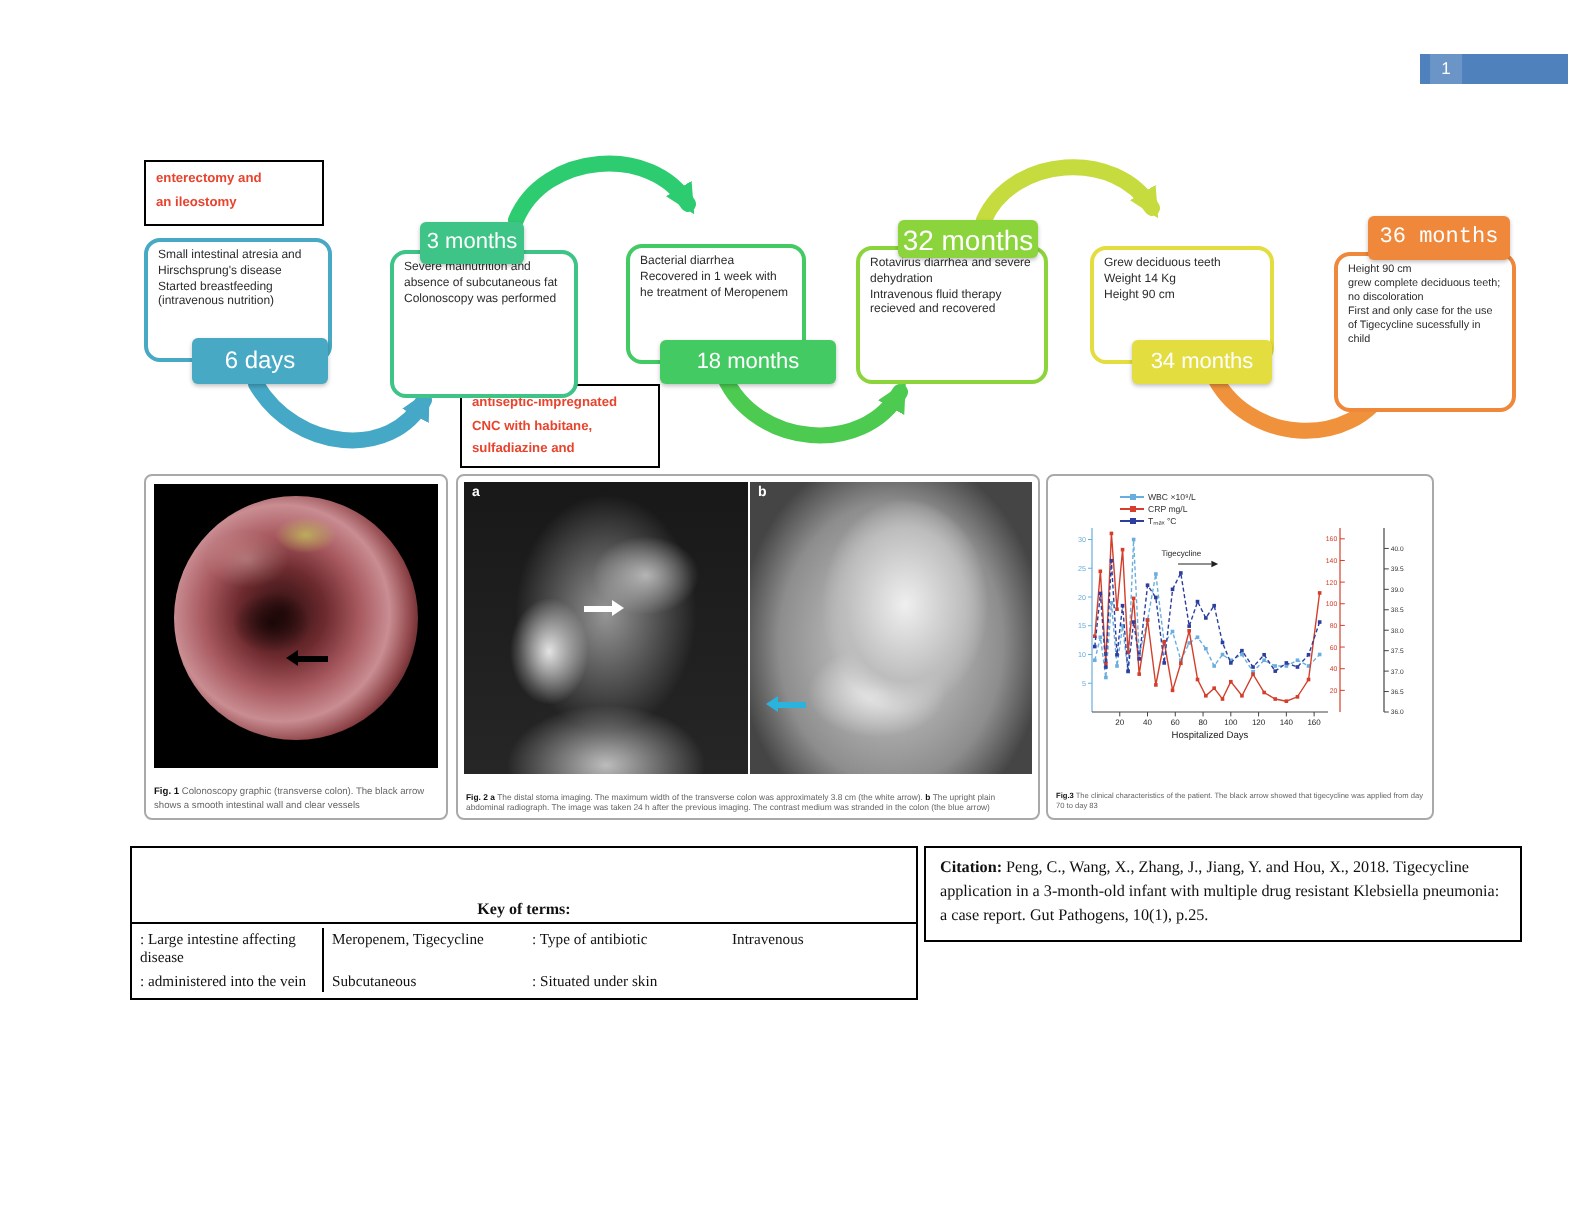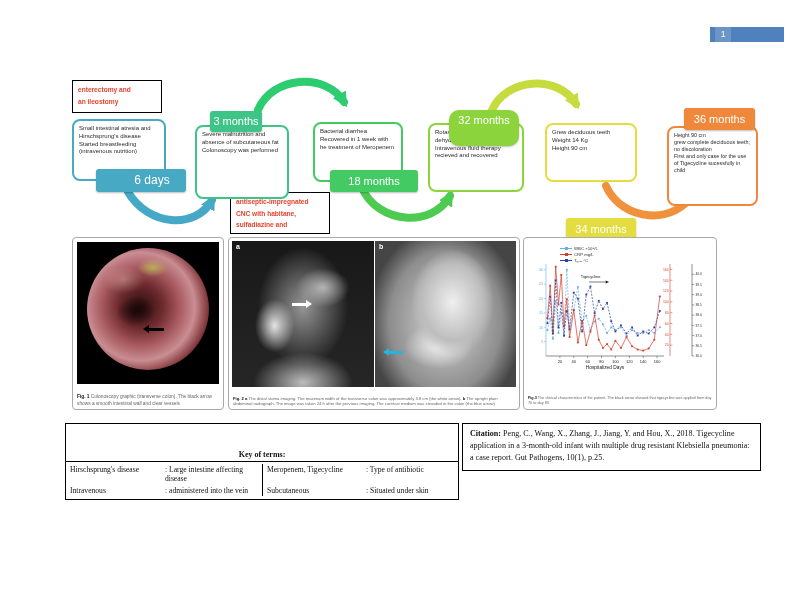--- a/index.html
+++ b/index.html
@@ -19,25 +19,25 @@
   .pbox{position:absolute;border:2px solid;border-radius:8px;background:#fff;
         padding:4px 5px;font-size:6px;line-height:1.3;color:#2b2b2b;white-space:pre-line;}
   .bx0{left:72px;top:119px;width:80px;height:50px;}
   .bx1{left:195px;top:125px;width:80px;height:62px;}
   .bx2{left:313px;top:122px;width:76px;height:48px;}
   .bx3{left:428px;top:123px;width:82px;height:57px;}
   .bx4{left:545px;top:123px;width:78px;height:47px;}
   .bx5{left:667px;top:126px;width:77px;height:68px;font-size:5.4px;}
   .badge{position:absolute;border-radius:3px;color:#fff;text-align:center;
          box-shadow:0 1px 2px rgba(0,0,0,.25);}
-  .bd0{left:96px;top:169px;width:68px;height:23px;font-size:12px;line-height:23px;padding-left:22px;}
+  .bd0{left:96px;top:169px;width:68px;height:23px;font-size:12px;line-height:23px;}
   .bd1{left:210px;top:111px;width:52px;height:21px;font-size:11px;line-height:21px;}
   .bd2{left:330px;top:170px;width:88px;height:22px;font-size:11px;line-height:22px;}
-  .bd3{left:449px;top:110px;width:70px;height:36px;font-size:11px;line-height:21px;border-radius:10px;}
-  .bd4{left:566px;top:170px;width:70px;height:22px;font-size:11px;line-height:22px;margin-top:48px;}
+  .bd3{left:449px;top:110px;width:70px;height:19px;font-size:14px;line-height:21px;}
+  .bd4{left:566px;top:170px;width:70px;height:22px;font-size:11px;line-height:22px;}
   .bd5{left:684px;top:108px;width:71px;height:22px;font-size:11px;line-height:22px;}
 
   .arrows{position:absolute;left:0;top:0;width:792px;height:612px;pointer-events:none;}
 
   
   .panel{position:absolute;border:1px solid #a9a9a9;border-radius:4px;background:#fff;}
   .pn1{left:72px;top:237px;width:150px;height:171px;}
   .pn2{left:228px;top:237px;width:290px;height:171px;}
   .pn3{left:523px;top:237px;width:192px;height:171px;}
   .caption{position:absolute;left:4px;right:4px;bottom:2px;font-size:4.8px;
@@ -152,21 +152,21 @@
   <div class="badge bd3" style="background-color: rgb(139, 212, 60);">32 months</div>
 
   <div class="pbox bx4" style="border-color: rgb(228, 221, 63);">Grew deciduous teeth
 Weight 14 Kg
 Height 90 cm</div>
   <div class="badge bd4" style="background-color: rgb(228, 221, 63);">34 months</div>
 
   <div class="pbox bx5" style="border-color: rgb(240, 136, 60);">Height 90 cm
 grew complete deciduous teeth; no discoloration
 First and only case for the use of Tigecycline sucessfully in child</div>
-  <div class="badge bd5" style="background-color: rgb(240, 136, 60);">36 months</div>
+  <div class="badge bd5" style="background-color: rgb(240, 136, 60); font-family: Liberation Mono, monospace;">36 months</div>
 
   <div class="panel pn1">
     <div class="photo1">
       <div class="colono"></div>
       <div class="blk-arrow"></div>
     </div>
     <div class="caption">
       <b>Fig. 1</b><span> Colonoscopy graphic (transverse colon). The black arrow shows a smooth intestinal wall and clear vessels</span>
     </div>
   </div>
@@ -366,21 +366,20 @@
       </div>
     </div>
     <div class="caption cap3">
       <b>Fig.3</b><span> The clinical characteristics of the patient. The black arrow showed that tigecycline was applied from day 70 to day 83</span>
     </div>
   </div>
 
   <div class="keytable">
     <div class="kt-head">Key of terms:</div>
     <div class="kt-body">
-      <div class="kt-cell">Hirschsprung's disease</div>
       <div class="kt-cell">: Large intestine affecting disease</div>
       <div class="kt-cell kt-div">Meropenem, Tigecycline</div>
       <div class="kt-cell">: Type of antibiotic</div>
       <div class="kt-cell">Intravenous</div>
       <div class="kt-cell">: administered into the vein</div>
       <div class="kt-cell kt-div">Subcutaneous</div>
       <div class="kt-cell">: Situated under skin</div>
     </div>
   </div>
 

